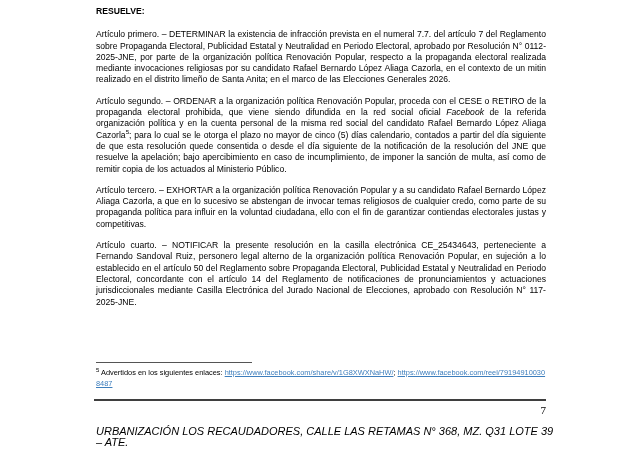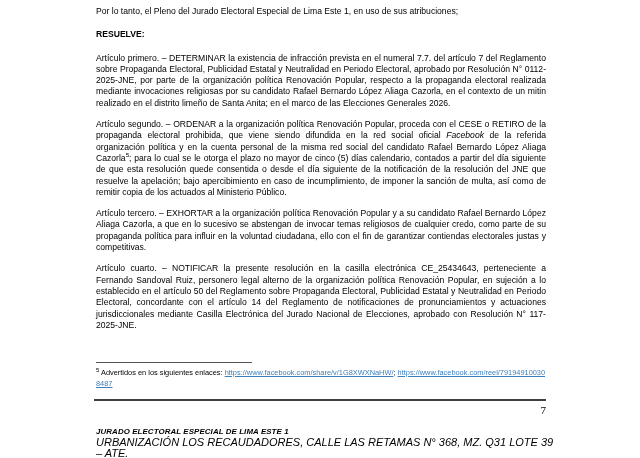--- a/index.html
+++ b/index.html
@@ -121,21 +121,20 @@
     margin: 0;
   }
 </style>
 </head>
 <body>
 
 <div class="page">
 
   <div class="content">
 
-    <p class="para intro">Por lo tanto, el Pleno del Jurado Electoral Especial de Lima Este 1, en uso de sus atribuciones;</p>
 
     <p class="para resuelve">RESUELVE:</p>
 
     <p class="para"><b>Artículo primero. – DETERMINAR</b><span> la existencia de infracción prevista en el numeral </span><b>7.7.</b><span> del artículo </span><b>7</b><span> del Reglamento sobre Propaganda Electoral, Publicidad Estatal y Neutralidad en Periodo Electoral, aprobado por Resolución N° 0112-2025-JNE, por parte de la organización política </span><b>Renovación Popular</b><span>, respecto a la propaganda electoral realizada mediante invocaciones religiosas por su candidato </span><b>Rafael Bernardo López Aliaga Cazorla</b><span>, en el contexto de un mitin realizado en el distrito limeño de Santa Anita; en el marco de las Elecciones Generales 2026.</span></p>
 
     <p class="para"><b>Artículo segundo. – ORDENAR</b><span> a la organización política </span><b>Renovación Popular</b><span>, proceda con el </span><b>CESE</b><span> o </span><b>RETIRO</b><span> de la propaganda electoral prohibida, que viene siendo difundida en la red social oficial </span><i>Facebook</i><span> de la referida organización política y en la cuenta personal de la misma red social del candidato </span><b>Rafael Bernardo López Aliaga Cazorla</b><sup>5</sup><span>; para lo cual se le otorga el </span><b>plazo no mayor de cinco (5) días calendario</b><span>, contados a partir del día siguiente de que esta resolución quede consentida o desde el día siguiente de la notificación de la resolución del JNE que resuelve la apelación; </span><b>bajo apercibimiento en caso de incumplimiento</b><span>, de imponer la sanción de multa, así como de remitir copia de los actuados al Ministerio Público.</span></p>
 
     <p class="para"><b>Artículo tercero. – EXHORTAR</b><span> a la organización política </span><b>Renovación Popular</b><span> y a su candidato </span><b>Rafael Bernardo López Aliaga Cazorla</b><span>, a que en lo sucesivo se abstengan de invocar temas religiosos de cualquier credo, como parte de su propaganda política para influir en la voluntad ciudadana, ello con el fin de garantizar contiendas electorales justas y competitivas.</span></p>
 
     <p class="para"><b>Artículo cuarto. – NOTIFICAR</b><span> la presente resolución en la casilla electrónica CE_25434643, perteneciente a Fernando Sandoval Ruiz, personero legal alterno de la organización política </span><b>Renovación Popular</b><span>, en sujeción a lo establecido en el artículo 50 del Reglamento sobre Propaganda Electoral, Publicidad Estatal y Neutralidad en Periodo Electoral, concordante con el artículo 14 del Reglamento de notificaciones de pronunciamientos y actuaciones jurisdiccionales mediante Casilla Electrónica del Jurado Nacional de Elecciones, aprobado con Resolución N° 117-2025-JNE.</span></p>
@@ -145,17 +144,16 @@
   <div class="footnote-block">
     <div class="footnote-rule"></div>
     <p class="footnote-text"><sup>5</sup> Advertidos en los siguientes enlaces: <a class="link" href="#">https://www.facebook.com/share/v/1G8XWXNaHW/</a>; <a class="link" href="#">https://www.facebook.com/reel/791949100308487</a></p>
   </div>
 
   <div class="footer-rule"></div>
 
   <div class="page-number">7</div>
 
   <div class="footer">
-    <p class="footer-line1">JURADO ELECTORAL ESPECIAL DE LIMA ESTE 1</p>
     <p class="footer-line2">URBANIZACIÓN LOS RECAUDADORES, CALLE LAS RETAMAS N° 368, MZ. Q31 LOTE 39 – ATE.</p>
   </div>
 
 </div>
 
 </body></html>

